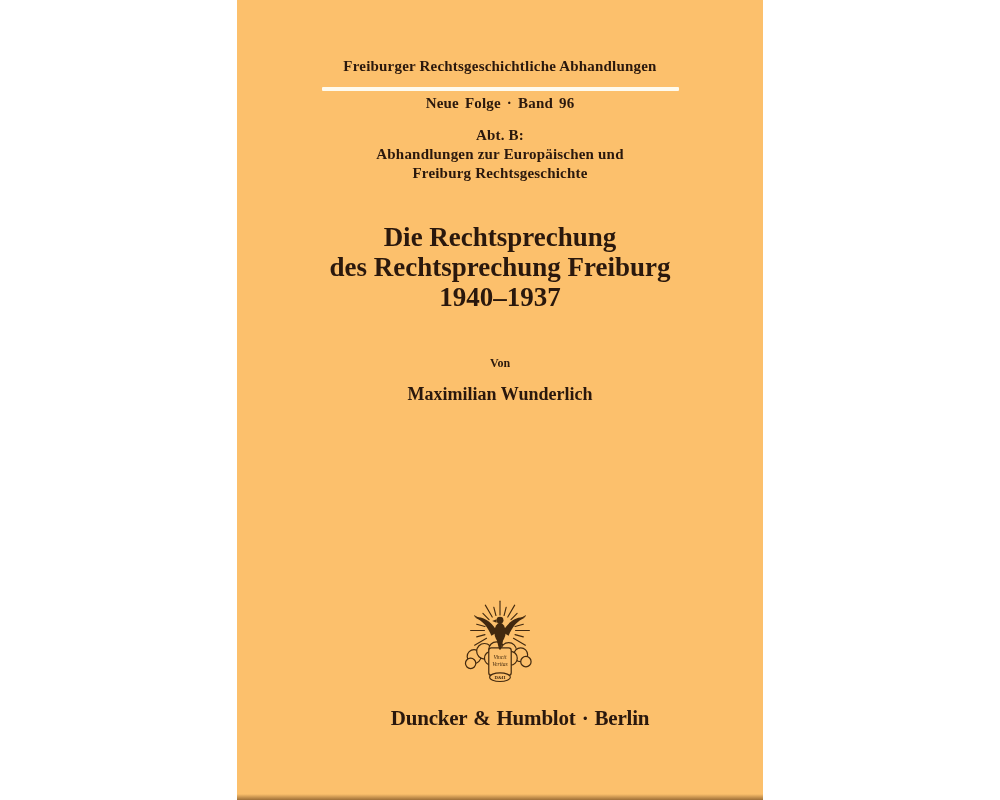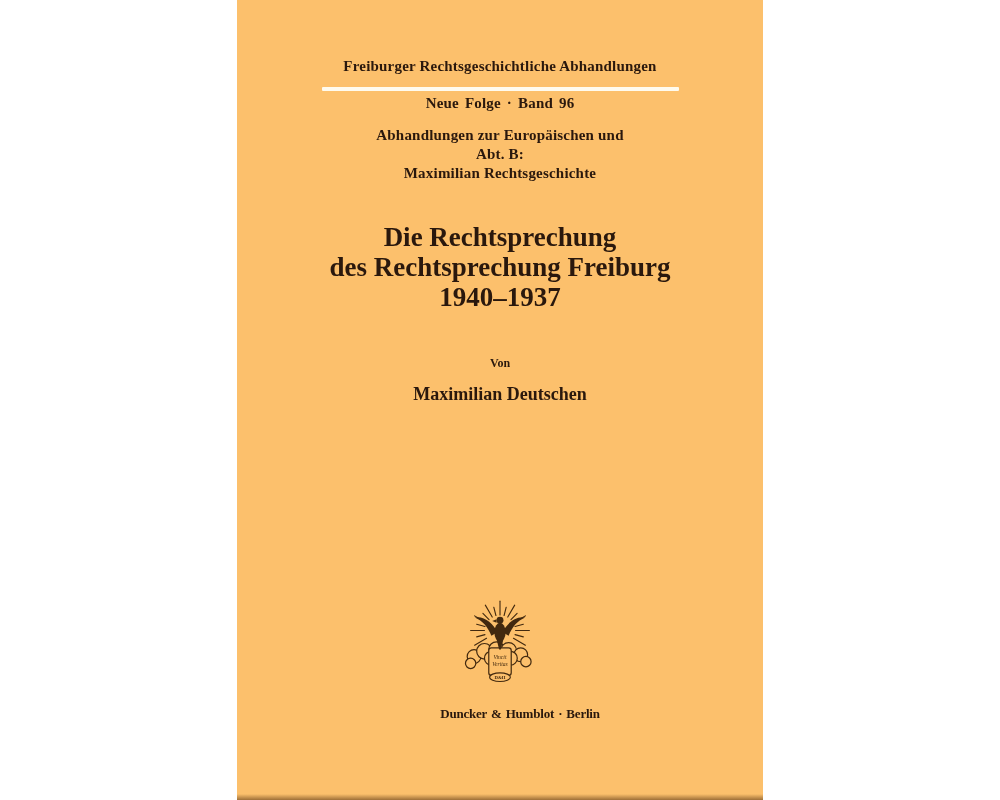--- a/index.html
+++ b/index.html
@@ -59,21 +59,21 @@
   .author-name{
     top:384px;
     font-size:18px;font-weight:bold;
   }
   .logo-wrap{
     top:596px;
     line-height:0;
   }
   .imprint{
     top:706px;
-    font-size:13px;font-weight:bold;
+    font-size:21px;font-weight:bold;
     letter-spacing:-0.2px;
     word-spacing:1px;
     margin-left:40px;
   }
   .cover-bottom-edge{
     position:absolute;left:0;right:0;bottom:0;height:6px;
     background:linear-gradient(to top, rgba(96,58,20,0.6), rgba(96,58,20,0));
   }
 </style>
 </head>
@@ -82,34 +82,34 @@
 <div class="page">
   <div class="cover">
 
     <div class="centered series-title">Freiburger Rechtsgeschichtliche Abhandlungen</div>
 
     <div class="series-rule"></div>
 
     <div class="centered series-volume">Neue Folge · Band 96</div>
 
     <div class="centered series-section">
+      <div>Abt. B:</div>
       <div>Abhandlungen zur Europäischen und</div>
-      <div>Abt. B:</div>
-      <div>Maximilian Rechtsgeschichte</div>
+      <div>Freiburg Rechtsgeschichte</div>
     </div>
 
     <div class="centered book-title">
       <div>Die Rechtsprechung</div>
       <div>des Rechtsprechung Freiburg</div>
       <div>1940–1937</div>
     </div>
 
     <div class="centered by-label">Von</div>
 
-    <div class="centered author-name">Maximilian Deutschen</div>
+    <div class="centered author-name">Maximilian Wunderlich</div>
 
     <div class="centered logo-wrap">
       <svg width="104" height="95" viewBox="0 0 120 110" xmlns="http://www.w3.org/2000/svg" aria-hidden="true">
 
         <g stroke="#42290f" stroke-width="1.3" stroke-linecap="round">
           <line x1="75.6" y1="49" x2="89.4" y2="57"></line>
           <line x1="77.4" y1="44.7" x2="87" y2="47.3"></line>
           <line x1="78" y1="40" x2="94" y2="40"></line>
           <line x1="77.4" y1="35.3" x2="87" y2="32.7"></line>
           <line x1="75.6" y1="31" x2="89.4" y2="23"></line>

